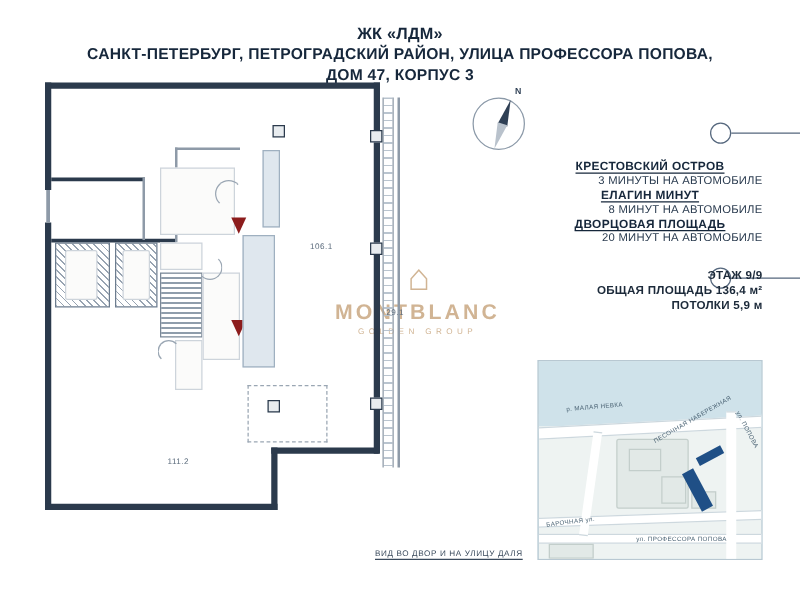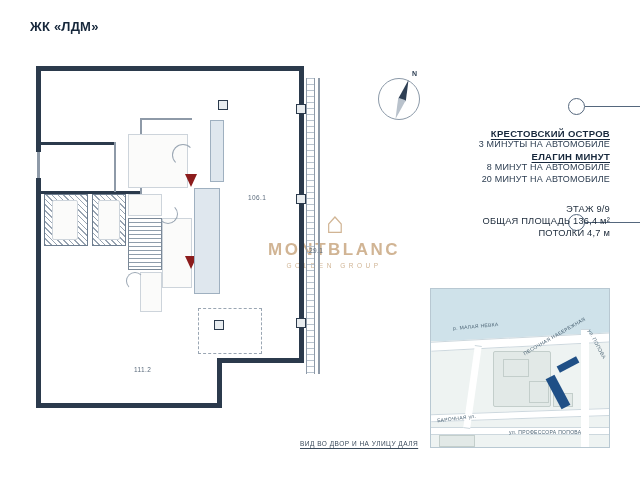--- a/index.html
+++ b/index.html
@@ -20,21 +20,21 @@
     width: 640px;
     height: 480px;
   }
 
   
   .header {
     position: absolute;
     top: 18px;
     left: 30px;
     width: 580px;
-    text-align: left;
+    text-align: center;
     line-height: 1.32;
   }
   .header .line {
     font-weight: bold;
     font-size: 12.5px;
     letter-spacing: 0.2px;
     color: #16273b;
     white-space: nowrap;
   }
   .header .line.l1 { font-size: 13px; }
@@ -51,35 +51,37 @@
   .poi {
     margin-bottom: 1px;
   }
   .poi-name {
     font-size: 9.5px;
     font-weight: bold;
     letter-spacing: 0.3px;
     text-decoration: underline;
     text-underline-offset: 2px;
     color: #16273b;
+    text-align: center;
   }
   .poi-time {
     font-size: 9px;
     letter-spacing: 0.2px;
     color: #2b3c50;
     margin-bottom: 2px;
   }
   .specs {
     margin-top: 20px;
   }
   .spec-row {
     font-size: 9.3px;
     letter-spacing: 0.2px;
     color: #1c2a3a;
     margin-bottom: 2px;
+    font-weight: bold;
   }
 
   
   .dot-marker {
     position: absolute;
     width: 17px;
     height: 17px;
     border: 1.2px solid #55677d;
     border-radius: 50%;
     background: #fff;
@@ -310,20 +312,22 @@
     border-right: 5px solid transparent;
   }
 </style>
 </head>
 <body>
 
 <div id="page">
 
   <div class="header">
     <div class="line l1">ЖК «ЛДМ»</div>
+    <div class="line">САНКТ-ПЕТЕРБУРГ, ПЕТРОГРАДСКИЙ РАЙОН, УЛИЦА ПРОФЕССОРА ПОПОВА,</div>
+    <div class="line">ДОМ 47, КОРПУС 3</div>
   </div>
 
   <div class="compass">
     <div class="ring"></div>
     <div class="needle-n"></div>
     <div class="needle-s"></div>
     <div class="n-label">N</div>
   </div>
 
   <div class="dot-marker" style="left:568px; top:98px;"></div>
@@ -334,27 +338,28 @@
   <div class="right-col">
     <div class="poi">
       <div class="poi-name">КРЕСТОВСКИЙ ОСТРОВ</div>
       <div class="poi-time">3 МИНУТЫ НА АВТОМОБИЛЕ</div>
     </div>
     <div class="poi">
       <div class="poi-name">ЕЛАГИН МИНУТ</div>
       <div class="poi-time">8 МИНУТ НА АВТОМОБИЛЕ</div>
     </div>
     <div class="poi">
+      <div class="poi-name">ДВОРЦОВАЯ ПЛОЩАДЬ</div>
       <div class="poi-time">20 МИНУТ НА АВТОМОБИЛЕ</div>
     </div>
 
     <div class="specs">
       <div class="spec-row">ЭТАЖ 9/9</div>
       <div class="spec-row">ОБЩАЯ ПЛОЩАДЬ 136,4 м²</div>
-      <div class="spec-row">ПОТОЛКИ 4,7 м</div>
+      <div class="spec-row">ПОТОЛКИ 5,9 м</div>
     </div>
   </div>
 
   <div class="watermark">
     <div class="wm-mark">⌂</div>
     <div class="wm-name">MONTBLANC</div>
     <div class="wm-sub">GOLDEN GROUP</div>
   </div>
 
   <div class="plan">

